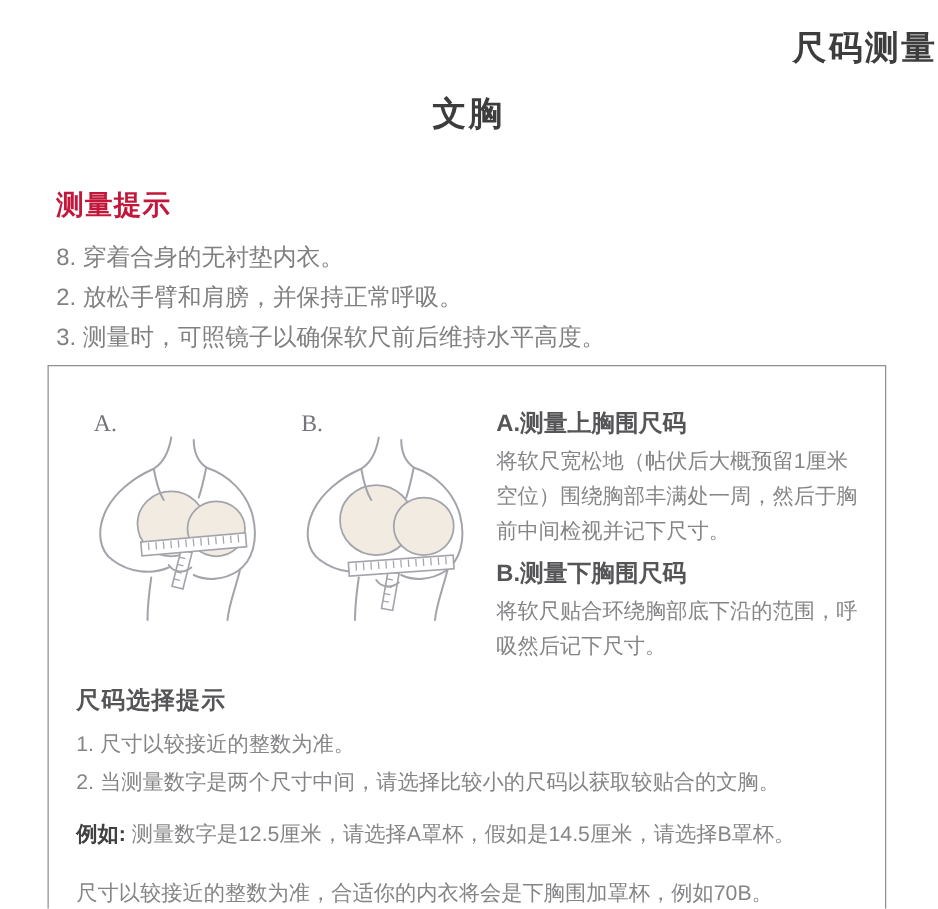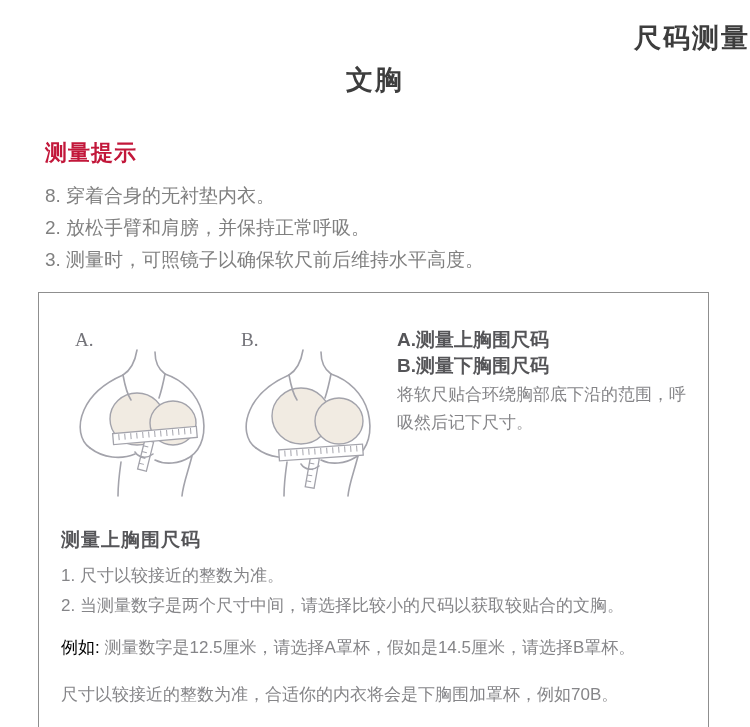--- a/index.html
+++ b/index.html
@@ -19,21 +19,21 @@
     margin: 0;
     padding-top: 20px;
     text-align: right;
     font-size: 27px;
     font-weight: bold;
     color: #3d3d3d;
     letter-spacing: 2px;
     line-height: 36px;
   }
   .sub-title {
-    margin: 0;
+    margin: 11px;
     padding-top: 6px;
     text-align: center;
     font-size: 27px;
     font-weight: bold;
     color: #3d3d3d;
     letter-spacing: 2px;
     line-height: 36px;
   }
   .tips-heading {
     margin: 40px 0 0 45px;
@@ -104,21 +104,21 @@
     color: #555558;
     letter-spacing: 1px;
   }
   .selection-list {
     margin-top: 8px;
     font-size: 17px;
     color: #858588;
     line-height: 30px;
   }
   .example-line { margin-top: 15px; font-size: 17px; line-height: 24px; }
-  .example-label { font-weight: normal; color: #000000; }
+  .example-label { font-weight: bold; color: #404040; }
   .example-text { color: #858588; }
   .note-line { margin-top: 23px; font-size: 17px; color: #858588; line-height: 24px; }
   .stroke { fill: none; stroke: #a3a3ab; stroke-width: 1.6; stroke-linecap: round; }
   .cup { fill: #f1ebe2; stroke: #a3a3ab; stroke-width: 1.4; }
   .tape { fill: #ffffff; stroke: #a3a3ab; stroke-width: 1.3; }
   .tick { fill: none; stroke: #a3a3ab; stroke-width: 1; }
 </style>
 </head>
 <body>
 
@@ -189,28 +189,29 @@
               <path class="tick" d="M54 104v6M60 104v6M66 104v6M72 104v6M78 104v6M84 104v6M90 104v6M96 104v6M102 104v6M108 104v6M114 104v6M120 104v6M126 104v6"></path>
             </g>
             <path class="stroke" d="M70,120 C74,126 82,127 88,122"></path>
           </svg>
         </div>
 
       </div>
 
       <div class="desc-col">
         <p class="desc-heading">A.测量上胸围尺码</p>
+        <p class="desc-body">将软尺宽松地（帖伏后大概预留1厘米空位）围绕胸部丰满处一周，然后于胸前中间检视并记下尺寸。</p>
         <p class="desc-heading">B.测量下胸围尺码</p>
         <p class="desc-body">将软尺贴合环绕胸部底下沿的范围，呼吸然后记下尺寸。</p>
       </div>
 
     </div>
 
     <div class="selection">
-      <div class="selection-heading">测量上胸围尺码</div>
+      <div class="selection-heading">尺码选择提示</div>
       <div class="selection-list">
         <div>1. 尺寸以较接近的整数为准。</div>
         <div>2. 当测量数字是两个尺寸中间，请选择比较小的尺码以获取较贴合的文胸。</div>
       </div>
       <div class="example-line">
         <span class="example-label">例如:</span>
         <span class="example-text">测量数字是12.5厘米，请选择A罩杯，假如是14.5厘米，请选择B罩杯。</span>
       </div>
       <div class="note-line">尺寸以较接近的整数为准，合适你的内衣将会是下胸围加罩杯，例如70B。</div>
     </div>

